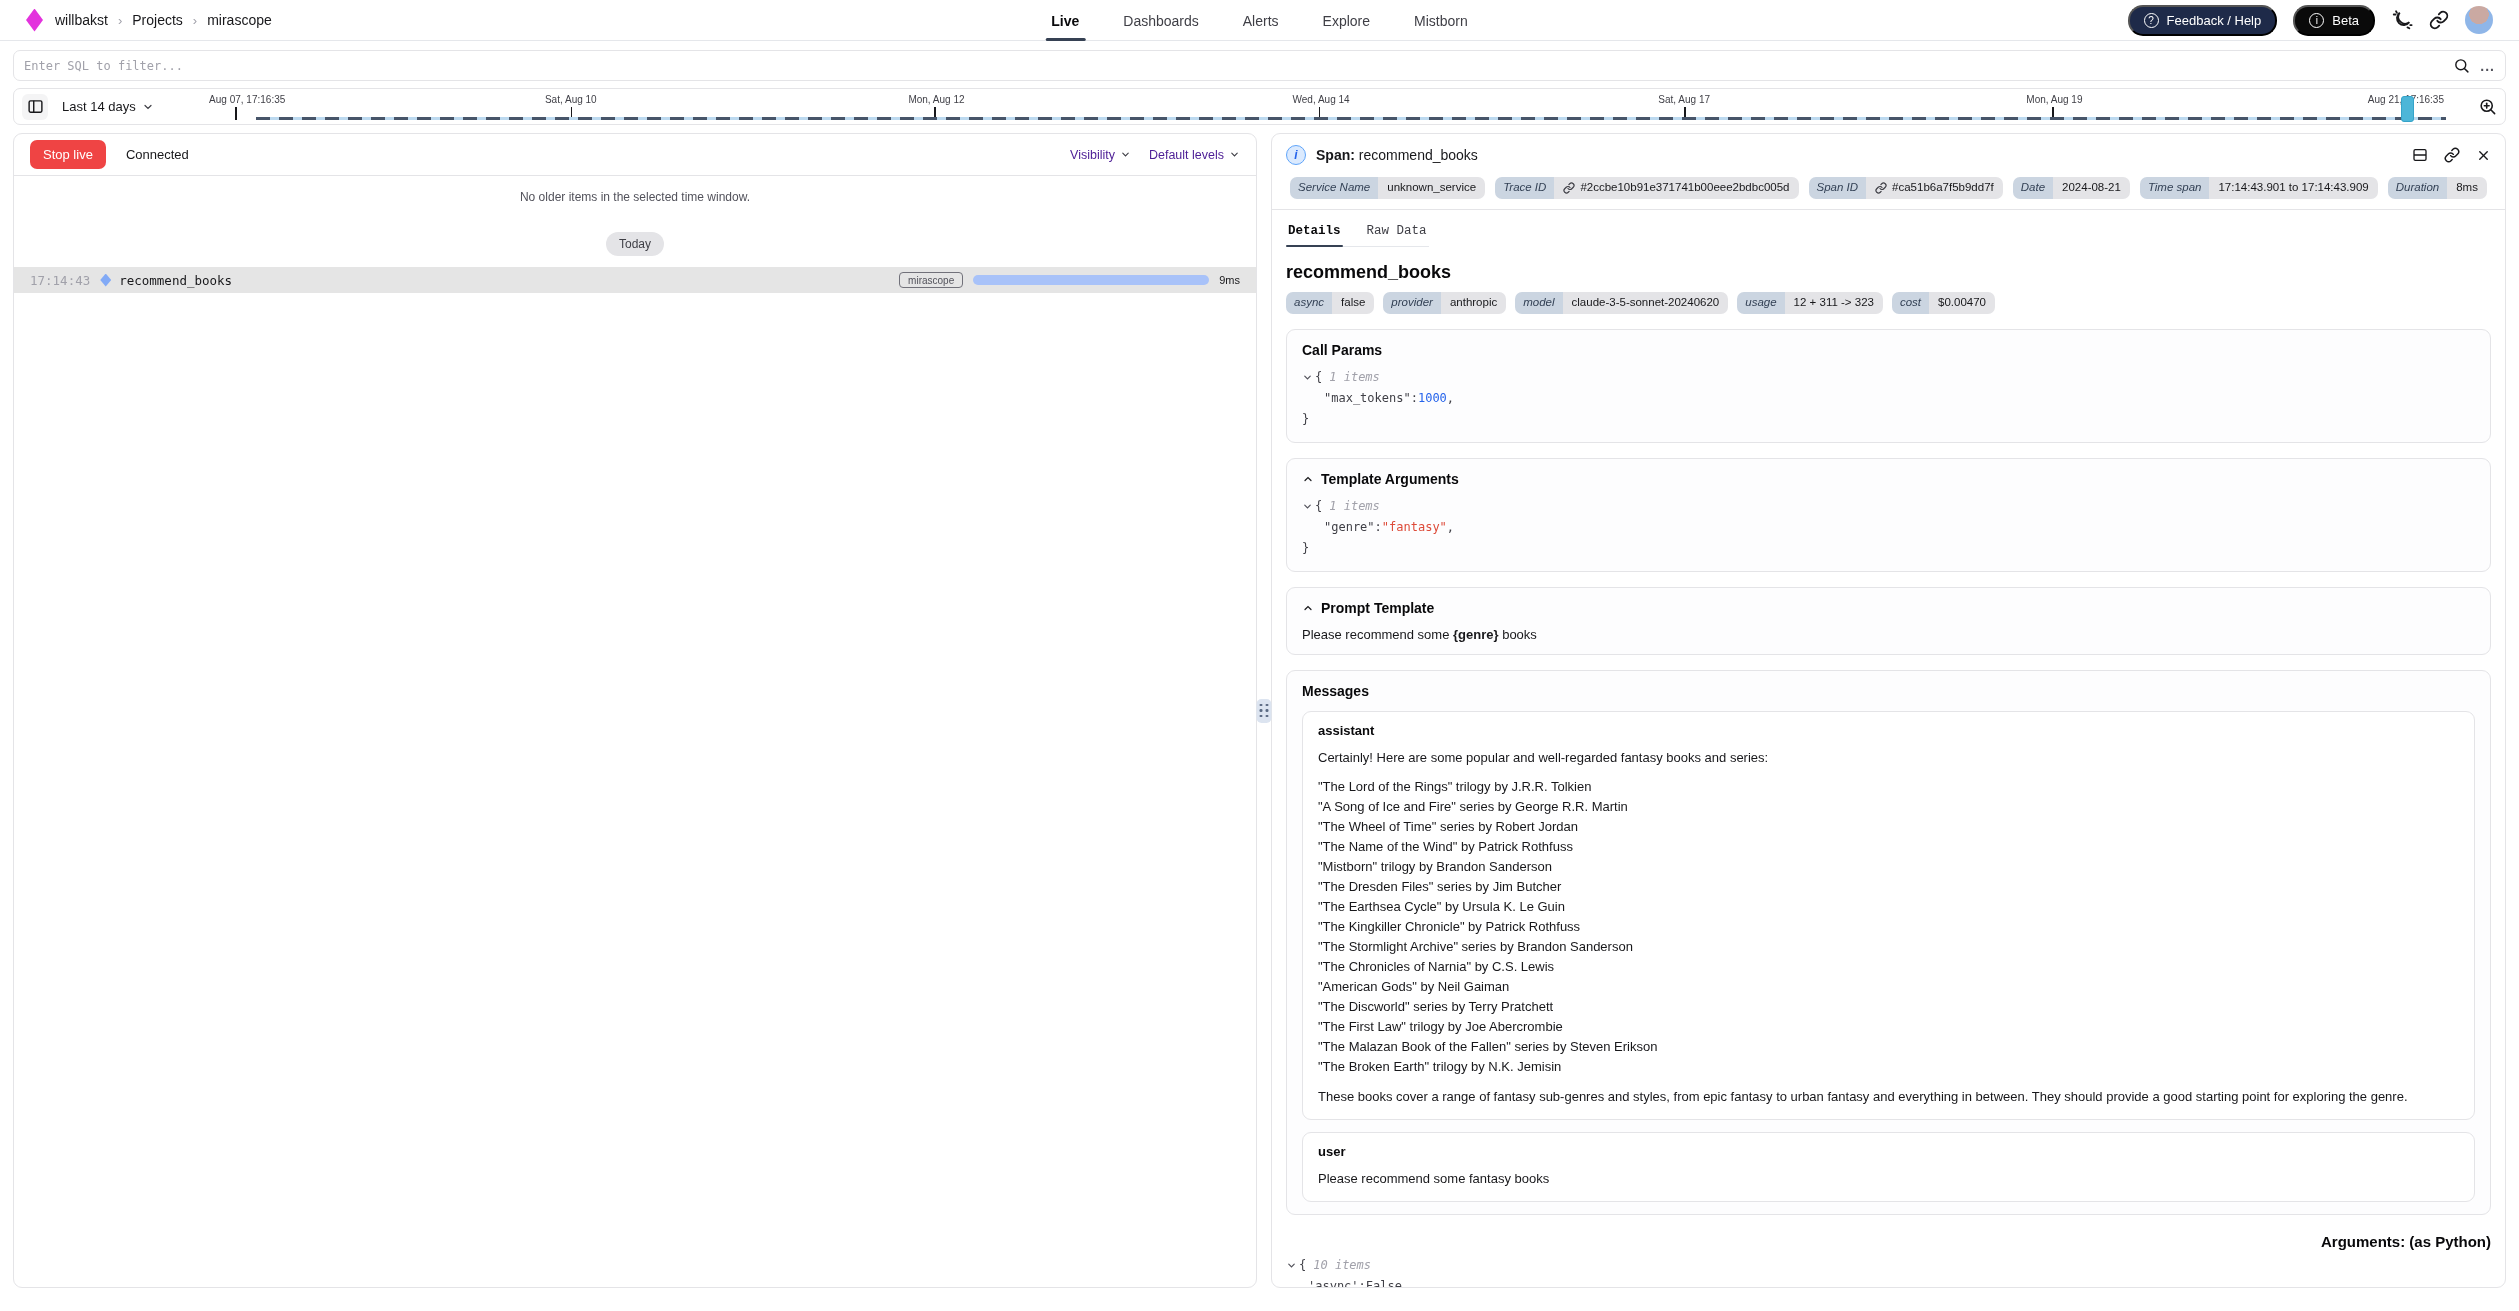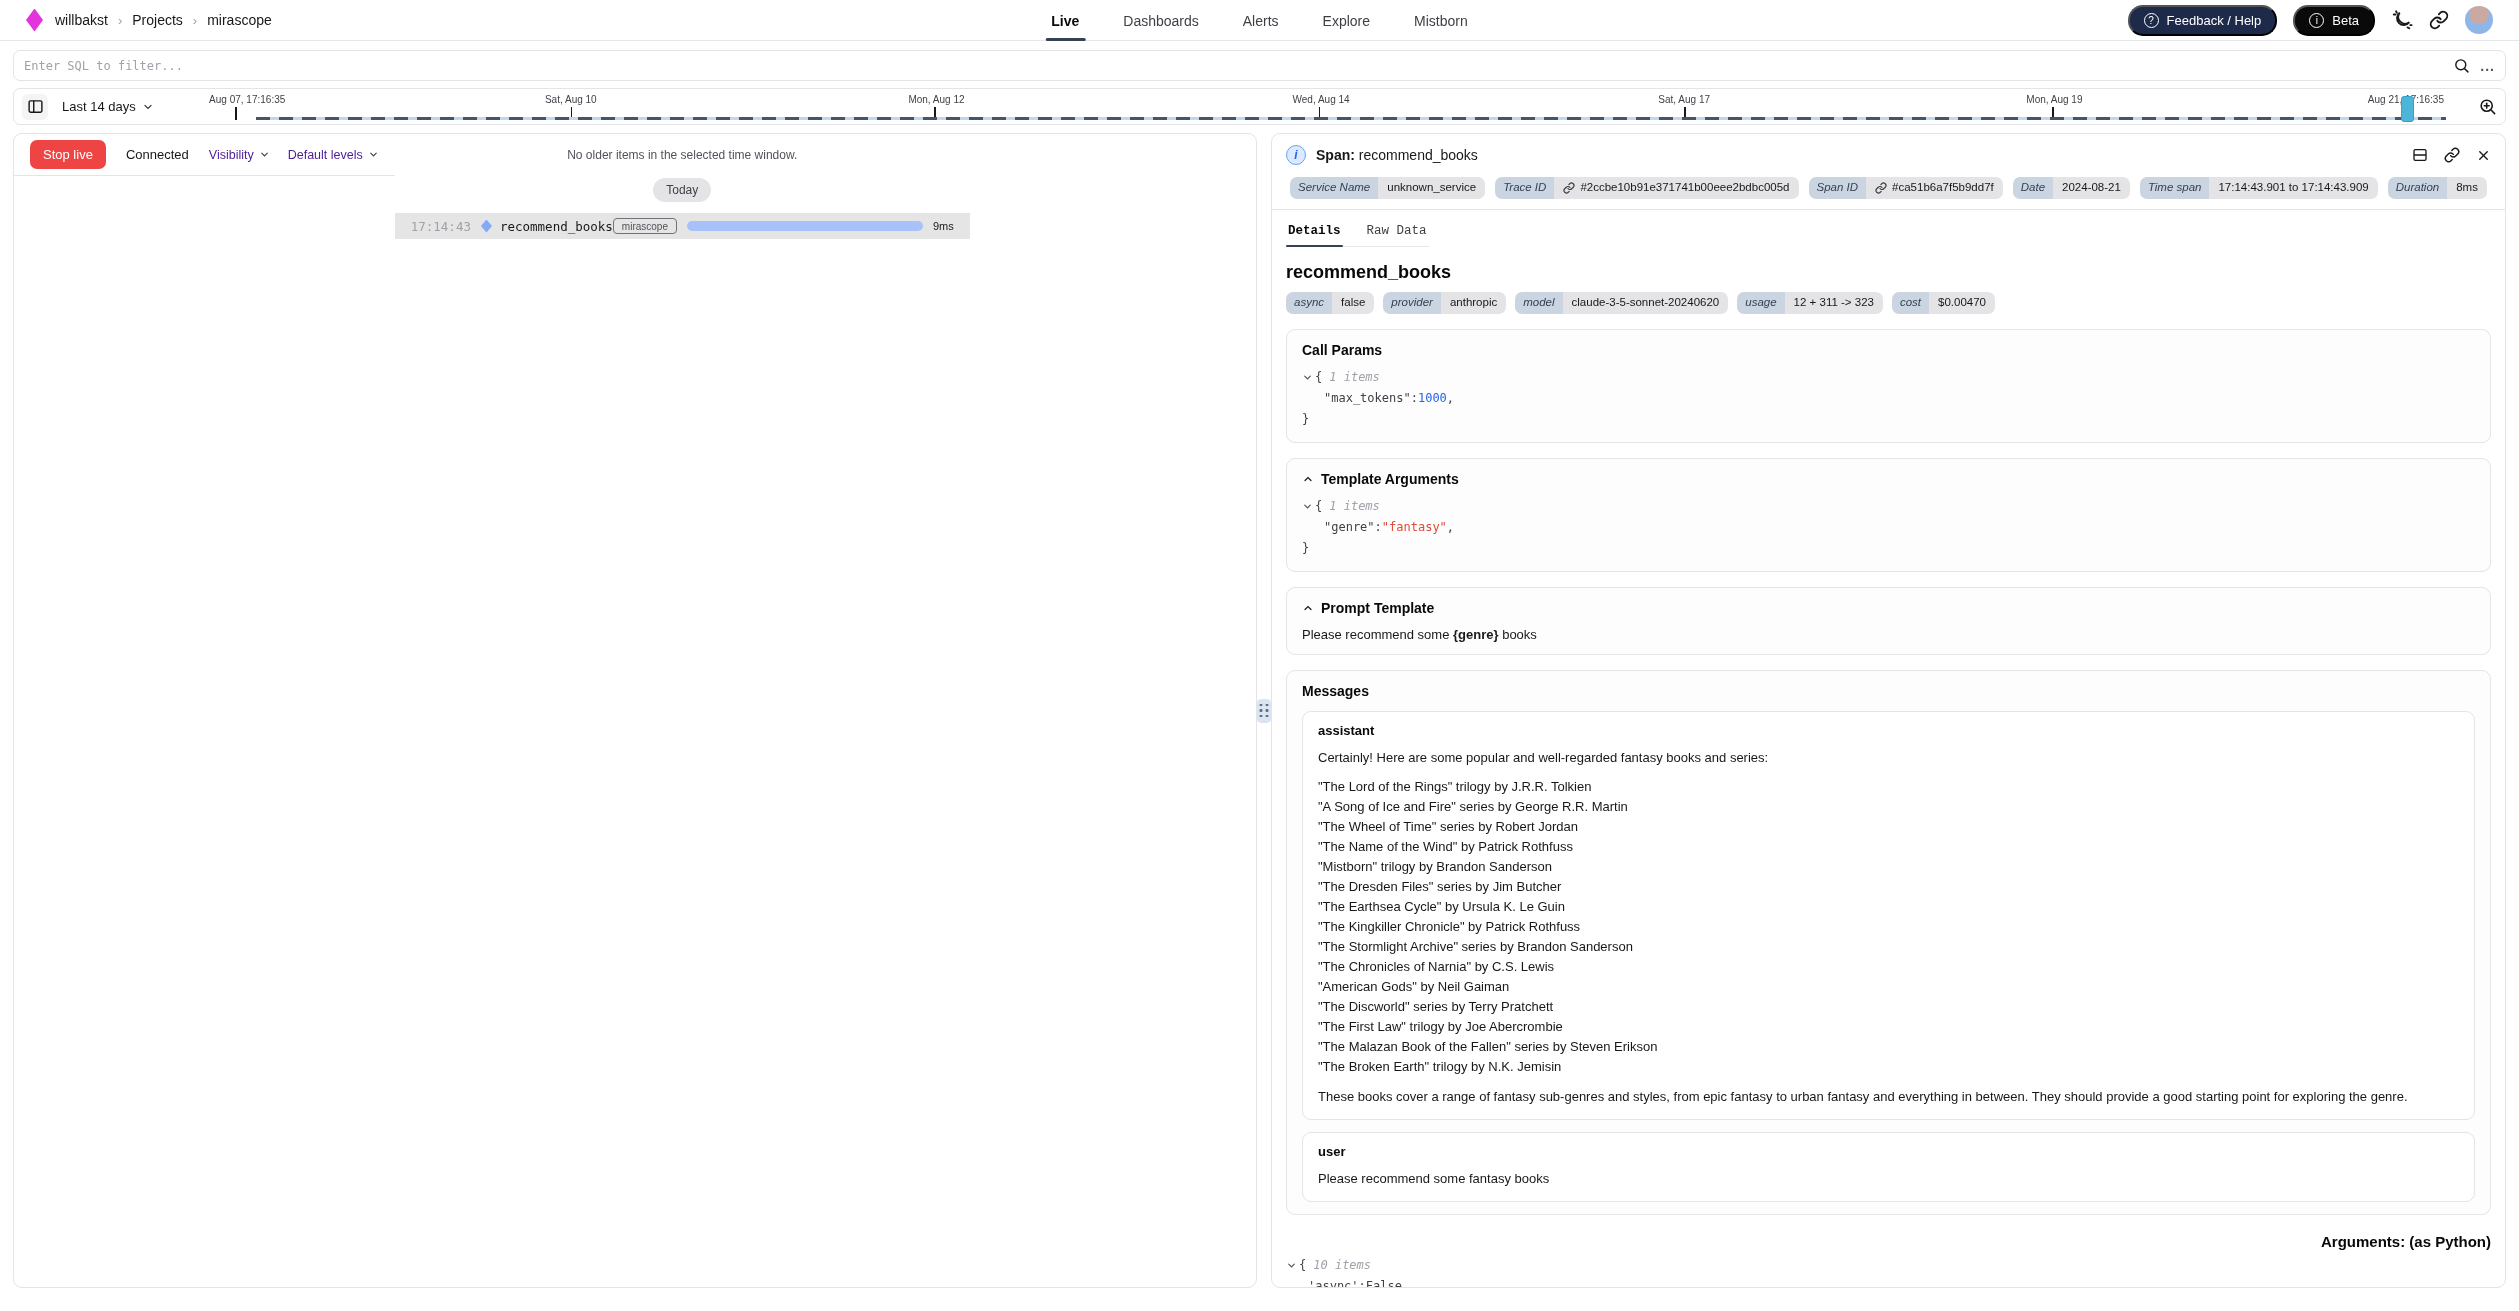--- a/index.html
+++ b/index.html
@@ -55,40 +55,40 @@
   .tl-tick.last { right:24px; }
   .tl-dash { position:absolute; left:88px; right:22px; bottom:4px; height:3px;
     background:repeating-linear-gradient(90deg, #475569 0 14px, #bcd9ef 14px 23px); }
   .tl-marker { position:absolute; right:54px; bottom:2px; width:13px; height:26px;
     background:#4db6d8; border:1px solid #35a3c9; border-radius:3px; }
   .zoom-btn { background:none; border:none; cursor:pointer; display:flex; align-items:center; }
 
   
   .main { display:flex; margin:8px 13px 10px; height:1155px; }
   .left-panel { width:1244px; border:1px solid #e4e4e7; border-radius:9px; overflow:hidden;
-    display:flex; flex-direction:row; background:#fff; }
+    display:flex; flex-direction:column; background:#fff; }
   .divider { width:14px; position:relative; }
   .grip { position:absolute; top:50%; left:50%; transform:translate(-50%,-50%);
     width:15px; height:24px; background:#dce4f0; border-radius:5px;
     display:grid; grid-template-columns:repeat(2,3px); gap:3px; place-content:center; }
   .grip i { width:2.5px; height:2.5px; background:#5b6b83; border-radius:50%; }
   .right-panel { flex:1; border:1px solid #e4e4e7; border-radius:9px; overflow:hidden;
     display:flex; flex-direction:column; background:#fff; }
 
   
   .lp-header { height:42px; display:flex; align-items:center; padding:0 16px;
     border-bottom:1px solid #e4e4e7; gap:20px; }
   .stop-live { background:#ef4444; color:#fff; border:none; border-radius:7px;
     font-size:13px; padding:7px 13px; cursor:pointer; font-family:"Liberation Sans",sans-serif; }
   .connected { font-size:13px; color:#18181b; }
   .lp-dropdowns { margin-left:auto; display:flex; gap:18px; }
   .dd { display:flex; align-items:center; gap:5px; font-size:12.5px; color:#4c1d95;
     background:none; border:none; cursor:pointer; font-family:"Liberation Sans",sans-serif; }
   .lp-empty { text-align:center; font-size:12px; color:#52525b; padding-top:14px; }
-  .today-wrap { display:flex; justify-content:center; margin-top:16px; }
+  .today-wrap { display:flex; justify-content:center; margin-top:28px; }
   .today-pill { background:#e4e4e7; color:#3f3f46; font-size:12px; border-radius:999px;
     padding:5px 13px; }
   .trace-row { margin-top:11px; height:26px; background:#e5e5e5; display:flex;
     align-items:center; padding:0 16px; cursor:pointer; }
   .trace-time { font:12.5px "DejaVu Sans Mono", monospace; color:#a1a1aa; }
   .trace-diamond { width:11px; height:13px; background:#82aaf6; margin:0 8px 0 10px;
     clip-path:polygon(50% 0,100% 50%,50% 100%,0 50%); }
   .trace-name { font:12.5px "DejaVu Sans Mono", monospace; color:#18181b; }
   .trace-right { margin-left:auto; display:flex; align-items:center; gap:10px; }
   .proj-badge { border:1px solid #71717a; border-radius:4px; color:#52525b; font-size:10px;

